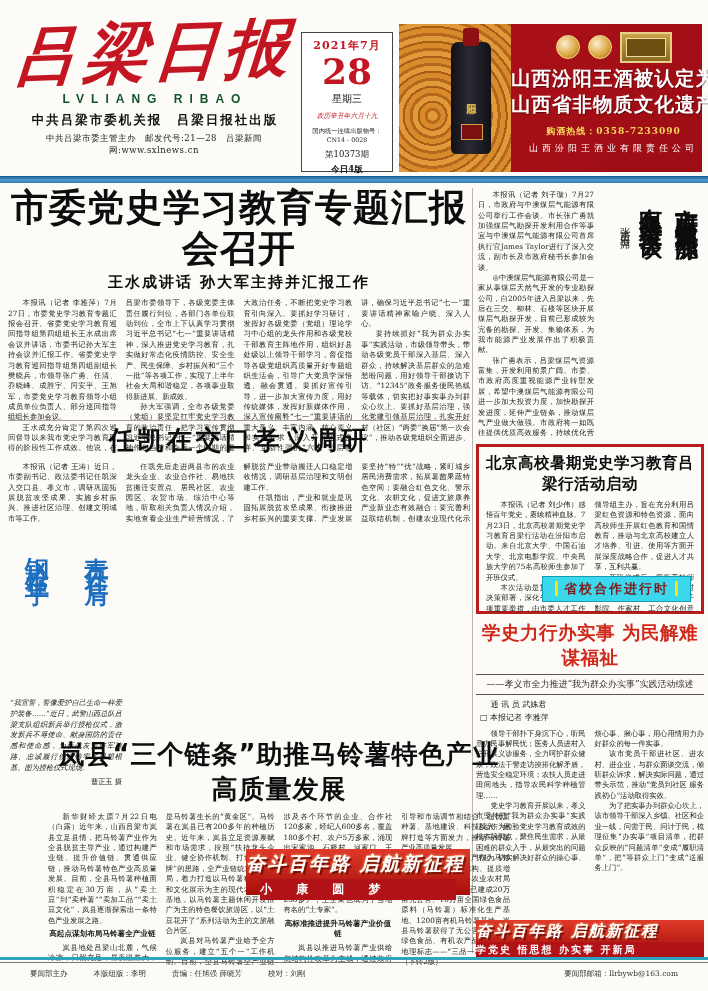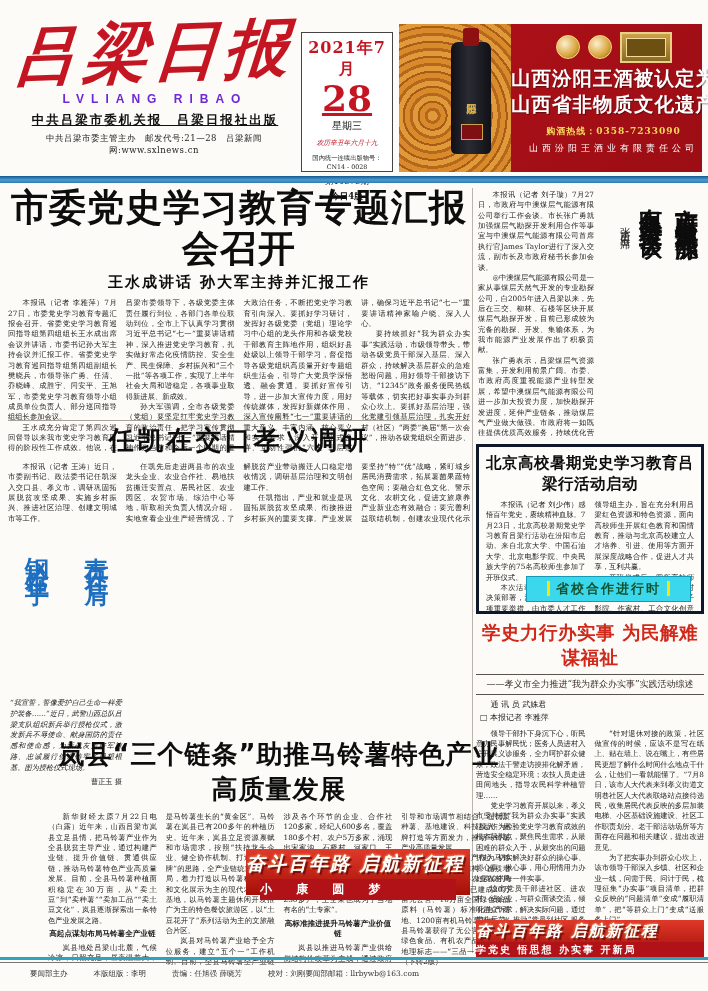--- a/index.html
+++ b/index.html
@@ -4,29 +4,29 @@
 <style>
   html,body{margin:0;padding:0;background:#e8e6e0;}
   .page{position:relative;width:708px;height:991px;background:#fcfbf7;overflow:hidden;
         font-family:"DejaVu Serif", serif;color:#1b1b1b;}
   .abs{position:absolute;}
 
   
   .mast-title{font-family:"DejaVu Serif", serif;font-weight:bold;font-style:italic;
     font-size:64px;color:#c41622;letter-spacing:6px;transform:skew(-6deg) rotate(-2deg);
     white-space:nowrap;line-height:1;}
-  .mast-pinyin{font-family:"Liberation Sans", sans-serif;font-weight:bold;color:#6d28d9;
+  .mast-pinyin{font-family:"Liberation Sans", sans-serif;font-weight:bold;color:#14532d;
     font-size:12px;letter-spacing:7px;text-align:center;}
   .mast-org{font-family:"DejaVu Sans", sans-serif;font-weight:bold;font-size:12.5px;
     text-align:center;color:#111;letter-spacing:2px;}
   .mast-info{font-size:8.5px;text-align:center;color:#222;letter-spacing:.5px;}
 
   .datebox{border:1px solid #444;background:#fff;text-align:center;padding:5px 3px;box-sizing:border-box;}
-  .db-ym{color:#c41622;font-weight:bold;font-size:16px;letter-spacing:1px;}
-  .db-day{color:#c41622;font-weight:bold;font-size:36px;line-height:1.05;font-family:"DejaVu Serif", serif;text-decoration:underline;}
+  .db-ym{color:#c41622;font-weight:bold;font-size:11px;letter-spacing:1px;}
+  .db-day{color:#c41622;font-weight:bold;font-size:36px;line-height:1.05;font-family:"DejaVu Serif", serif;}
   .db-week{font-size:10px;color:#111;margin-top:1px;}
   .db-lunar{font-size:6.8px;color:#c41622;margin-top:5px;font-style:italic;}
   .db-issn{font-size:6.3px;color:#222;margin-top:6px;line-height:1.4;}
   .db-issue{font-size:8.5px;color:#111;margin-top:5px;}
   .db-pages{font-size:8.5px;color:#111;font-weight:bold;margin-top:3px;}
 
   .ad{background:linear-gradient(135deg,#b01119,#9c0d14);display:flex;box-sizing:border-box;}
   .ad-visual{position:relative;width:112px;height:100%;overflow:hidden;flex:none;
     background:repeating-radial-gradient(circle at 30% 62%,#e09a3a 0 5px,#b5671c 5px 8px,#d98a2b 8px 13px,#a85c16 13px 15px);}
   .bottle{position:absolute;left:52px;top:18px;width:40px;height:112px;background:linear-gradient(90deg,#101016,#2a2a33 45%,#101016);
@@ -64,23 +64,23 @@
   .h-main{font-size:37px;letter-spacing:1px;line-height:1.1;}
   .h-sub{font-size:15px;margin-top:4px;letter-spacing:2px;}
   .h-renkai{font-size:26px;letter-spacing:3px;}
   .h-lanxian{font-size:26px;letter-spacing:1px;}
   .h-beijing{font-size:15.5px;letter-spacing:.5px;}
 
   .v-headline{writing-mode:vertical-rl;font-family:"DejaVu Sans", sans-serif;font-weight:bold;
     color:#0d0d0d;font-size:23px;letter-spacing:3px;line-height:1.55;height:100%;}
   .v-attendee{writing-mode:vertical-rl;font-size:10.5px;color:#222;letter-spacing:3px;margin-top:28px;}
 
-  .redbox{border:3px solid #0f172a;background:#fdfcf8;box-sizing:border-box;padding:6px 7px;}
+  .redbox{border:3px solid #b91c1c;background:#fdfcf8;box-sizing:border-box;padding:6px 7px;}
   .tagbox{position:absolute;right:10px;bottom:9px;background:#3bd7ec;border:1px solid #149ab4;
-    padding:3px 20px;font-family:"DejaVu Sans", sans-serif;font-weight:bold;color:#14532d;
+    padding:3px 12px;font-family:"DejaVu Sans", sans-serif;font-weight:bold;color:#7f1d1d;
     font-size:13px;letter-spacing:2px;margin-left:33px;}
   .tagbox span{border-left:3px solid #ffe300;border-right:3px solid #ffe300;padding:0 6px;}
 
   .h-xueshi{font-family:"DejaVu Sans", sans-serif;font-weight:bold;color:#d0281a;font-size:18.5px;
     text-align:center;letter-spacing:.5px;}
   .xueshi-subline{font-size:9px;text-align:center;color:#3a2a26;border-top:1px solid #5a544c;
     border-bottom:1px solid #5a544c;padding:3px 0;margin-top:4px;}
   .byline{font-size:8px;color:#222;margin:4px 0 4px 4px;line-height:1.6;}
 
   
@@ -99,33 +99,33 @@
   .caption{font-size:7.2px;color:#222;font-style:italic;text-align:justify;line-height:1.5;}
   .credit{font-size:7.2px;color:#222;text-align:right;margin-top:3px;}
 
   
   .banner-red{background:linear-gradient(#e0392a,#a50f08);box-sizing:border-box;}
   .banner-line1{font-family:"DejaVu Sans", sans-serif;font-weight:bold;font-style:italic;color:#fff;
     text-shadow:2px 2px 1px rgba(100,0,0,.85),0 0 3px #ffd27a;letter-spacing:2px;}
   .banner-strip{background:#b01217;color:#fff;font-family:"DejaVu Sans", sans-serif;font-weight:bold;}
 
   .footer-teal{background:#2ba4bf;}
-  .footer-row{display:flex;justify-content:flex-start;font-size:7.5px;color:#333;
+  .footer-row{display:flex;justify-content:space-between;font-size:7.5px;color:#333;
     padding:6px 30px 0 30px;border-top:1px solid #777;}
   .footer-left{display:flex;gap:26px;}
 </style>
 </head>
 <body>
 
 <div class="page">
 
   <div class="abs" style="left:14px;top:20px;width:282px;">
     <div class="mast-title">吕梁日报</div>
     <div class="mast-pinyin" style="margin-top:8px;">LVLIANG RIBAO</div>
-    <div class="mast-org" style="margin-top:6px;text-decoration:underline;">中共吕梁市委机关报　吕梁日报社出版</div>
+    <div class="mast-org" style="margin-top:6px;">中共吕梁市委机关报　吕梁日报社出版</div>
     <div class="mast-info" style="margin-top:4px;width:300px;margin-left:-10px;">中共吕梁市委主管主办　邮发代号:21—28　吕梁新闻网:www.sxlnews.cn</div>
   </div>
 
   <div class="abs datebox" style="left:301px;top:32px;width:92px;height:140px;">
     <div class="db-ym">2021年7月</div>
     <div class="db-day">28</div>
     <div class="db-week">星期三</div>
     <div class="db-lunar">农历辛丑年六月十九</div>
     <div class="db-issn">国内统一连续出版物号：CN14 - 0028</div>
     <div class="db-issue">第10373期</div>
@@ -234,21 +234,20 @@
     <div class="h-xueshi">学史力行办实事  为民解难谋福祉</div>
     <div class="xueshi-subline">——孝义市全力推进“我为群众办实事”实践活动综述</div>
     <div class="byline">
       <div>　 通 讯 员 武姝君</div>
       <div>□ 本报记者 李雅萍</div>
     </div>
     <div class="body-text cols2" style="height:212px;">
       <p>领导干部扑下身沉下心，听民意办民事解民忧；医务人员进村入户开展义诊服务，全力呵护群众健康；政法干警走访摸排化解矛盾，营造安全稳定环境；农技人员走进田间地头，指导农民科学种植管理……</p>
       <p>党史学习教育开展以来，孝义市坚持把“我为群众办实事”实践活动作为检验党史学习教育成效的根本落脚点，聚焦民生需求，从最困难的群众入手，从最突出的问题抓起，切实解决好群众的操心事、烦心事、揪心事，用心用情用力办好群众的每一件实事。</p>
       <p>该市党员干部进社区、进农村、进企业，与群众面谈交流，倾听群众诉求，解决实际问题，通过带头示范，推动“党员到社区 服务践初心”活动取得实效。</p>
-      <p>“针对退休对接的政策，社区做宣传的时候，应该不是写在纸上、贴在墙上、说在嘴上，有些居民更想了解什么时间什么地点干什么，让他们一看就能懂了。”7月8日，该市人大代表来到孝义街道文明巷社区人大代表联络站点接待选民，收集居民代表反映的多层加装电梯、小区基础设施建设、社区工作职责划分、老干部活动场所等方面存在问题和相关建议，提出改进意见。</p>
       <p>为了把实事办到群众心坎上，该市领导干部深入乡镇、社区和企业一线，问需于民、问计于民，梳理征集“办实事”项目清单，把群众反映的“问题清单”变成“履职清单”，把“等群众上门”变成“送服务上门”。</p>
     </div>
   </div>
 
   <div class="abs banner-red" style="left:476px;top:920px;width:228px;height:34px;">
     <div class="banner-line1" style="font-size:15.5px;padding-top:1px;">奋斗百年路  启航新征程</div>
     <div class="banner-strip" style="font-size:10px;letter-spacing:2px;padding:1px 0;">学党史 悟思想 办实事 开新局</div>
   </div>
 
   <div class="abs footer-teal" style="left:0;top:957px;width:708px;height:3px;"></div>

